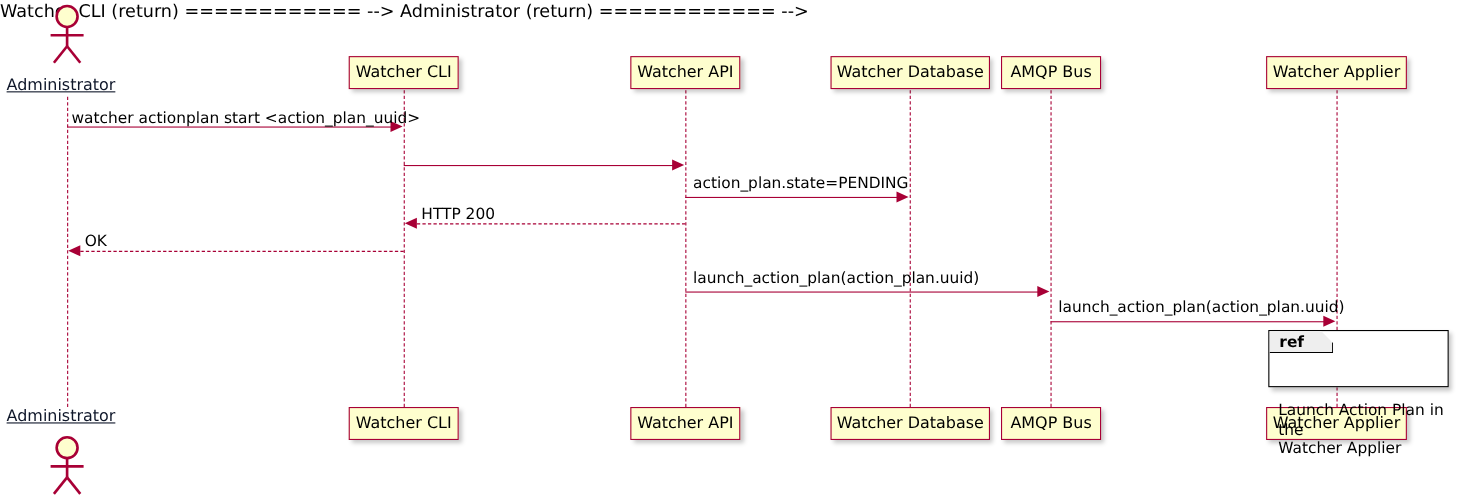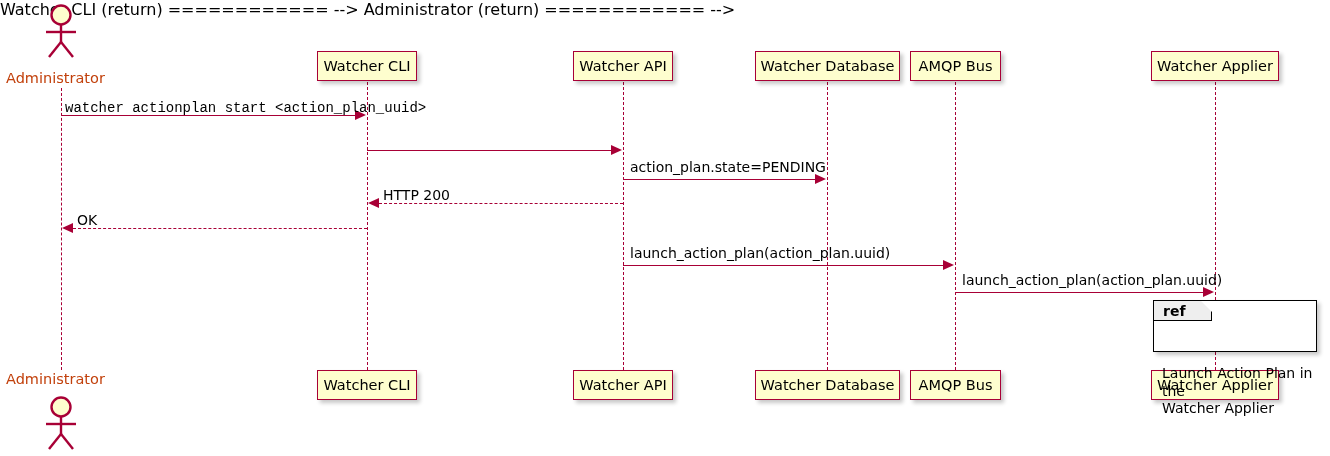--- a/index.html
+++ b/index.html
@@ -43,22 +43,23 @@
   
   .actor {
     position: absolute;
     width: 46px;
     height: 54px;
   }
   .actor svg { display: block; overflow: visible; }
   .actor-label {
     position: absolute;
     font-size: 14.5px;
-    color: #c2410c;
+    color: #0f172a;
     white-space: nowrap;
+    text-decoration: underline;
   }
   
   .msg-line {
     position: absolute;
     height: 0;
     border-top: 1.6px solid #A80036;
   }
   .msg-line.dashed {
     border-top: 1.6px dashed #A80036;
   }
@@ -167,21 +168,21 @@
   
   <div class="participant" style="left:317px; top:370px; width:100px;">Watcher CLI</div>
   <div class="participant" style="left:573px; top:370px; width:100px;">Watcher API</div>
   <div class="participant" style="left:755px; top:370px; width:145px;">Watcher Database</div>
   <div class="participant" style="left:910px; top:370px; width:91px;">AMQP Bus</div>
   <div class="participant" style="left:1151px; top:370px; width:128px;">Watcher Applier</div>
 
   
   <div class="msg-line" style="left:61px; top:115px; width:295px;"></div>
   <div class="arrow-head right" style="left:355px; top:110px;"></div>
-  <div class="msg-label" style="left:65px; top:101px;font-family:Liberation Mono, monospace;">watcher actionplan start &lt;action_plan_uuid&gt;</div>
+  <div class="msg-label" style="left:65px; top:101px;">watcher actionplan start &lt;action_plan_uuid&gt;</div>
 
   
   <div class="msg-line" style="left:367px; top:150px; width:245px;"></div>
   <div class="arrow-head right" style="left:611px; top:145px;"></div>
 
   
   <div class="msg-line" style="left:623px; top:179px; width:193px;"></div>
   <div class="arrow-head right" style="left:815px; top:174px;"></div>
   <div class="msg-label" style="left:630px; top:160px;">action_plan.state=PENDING</div>
 

